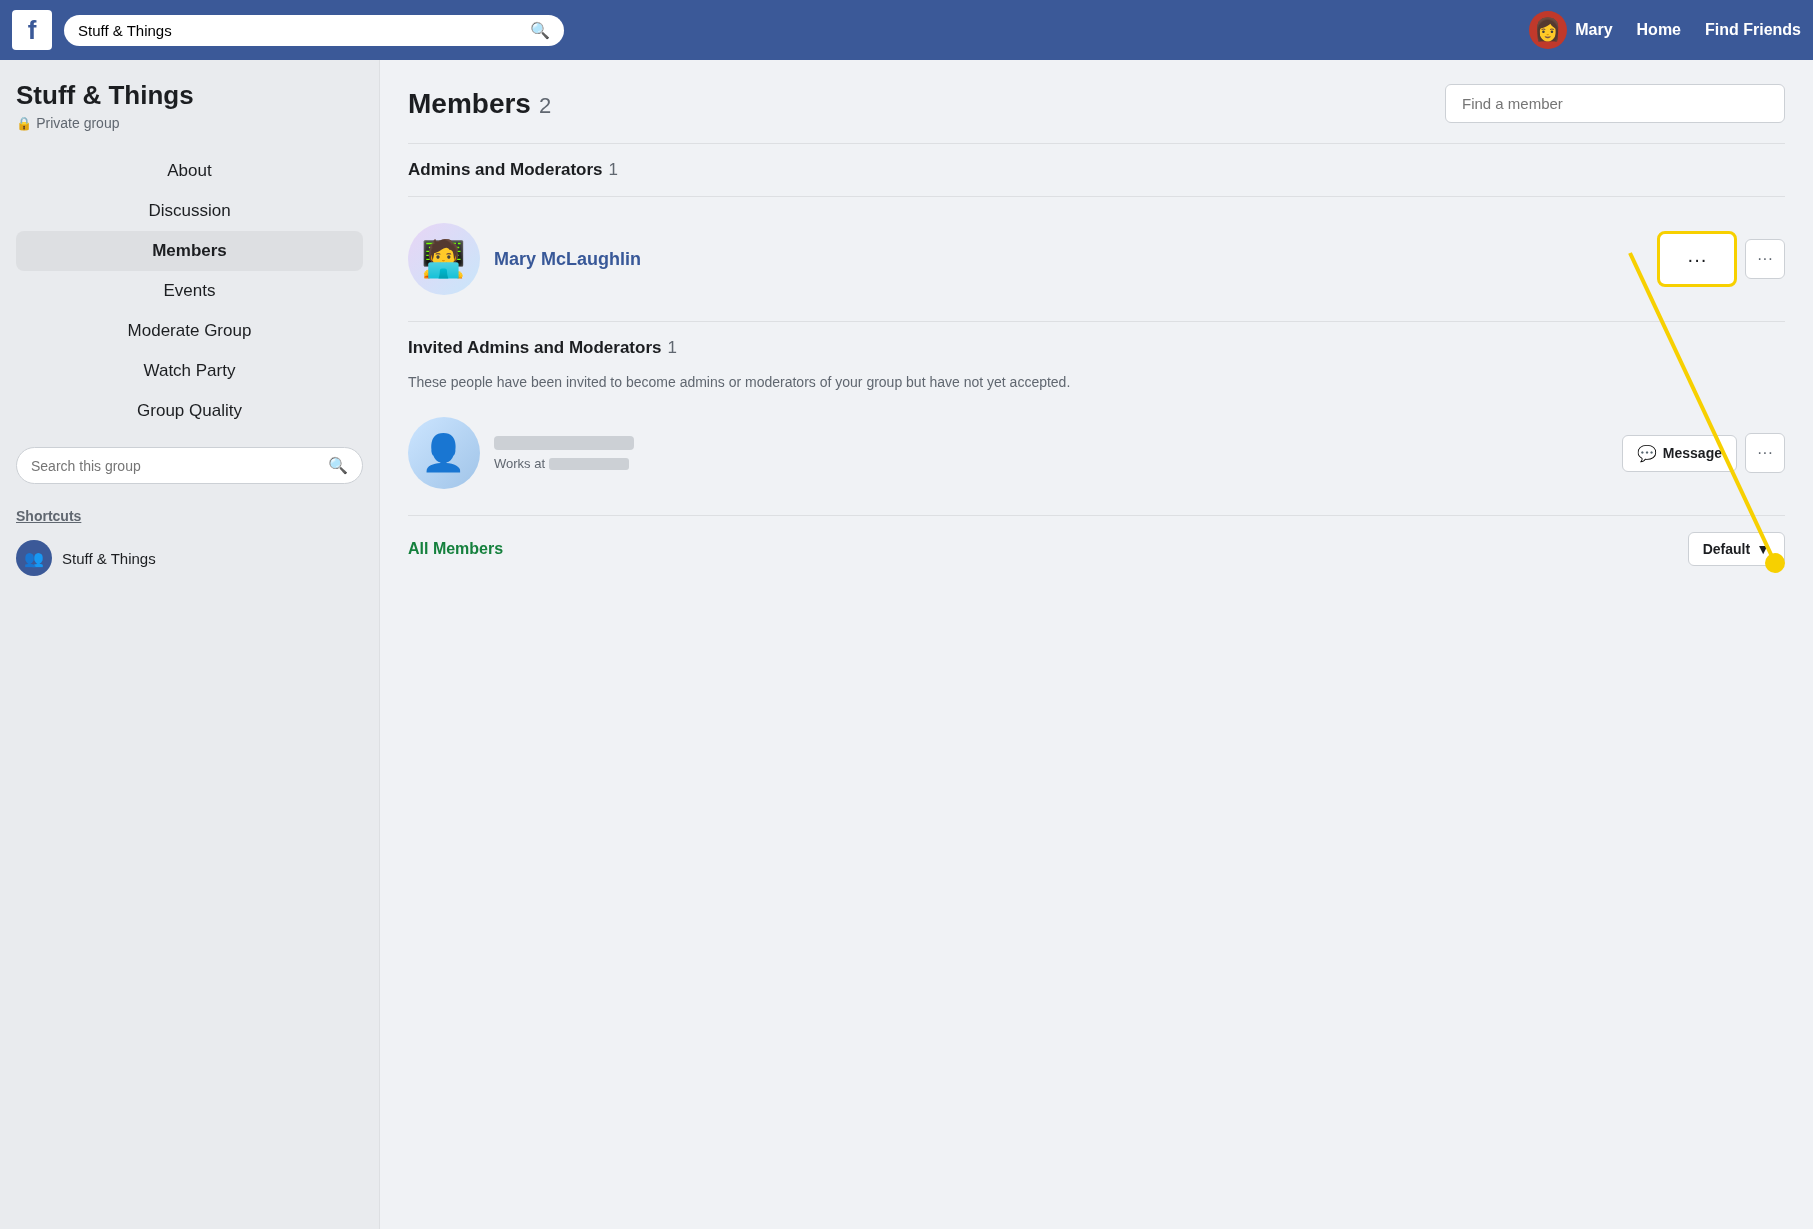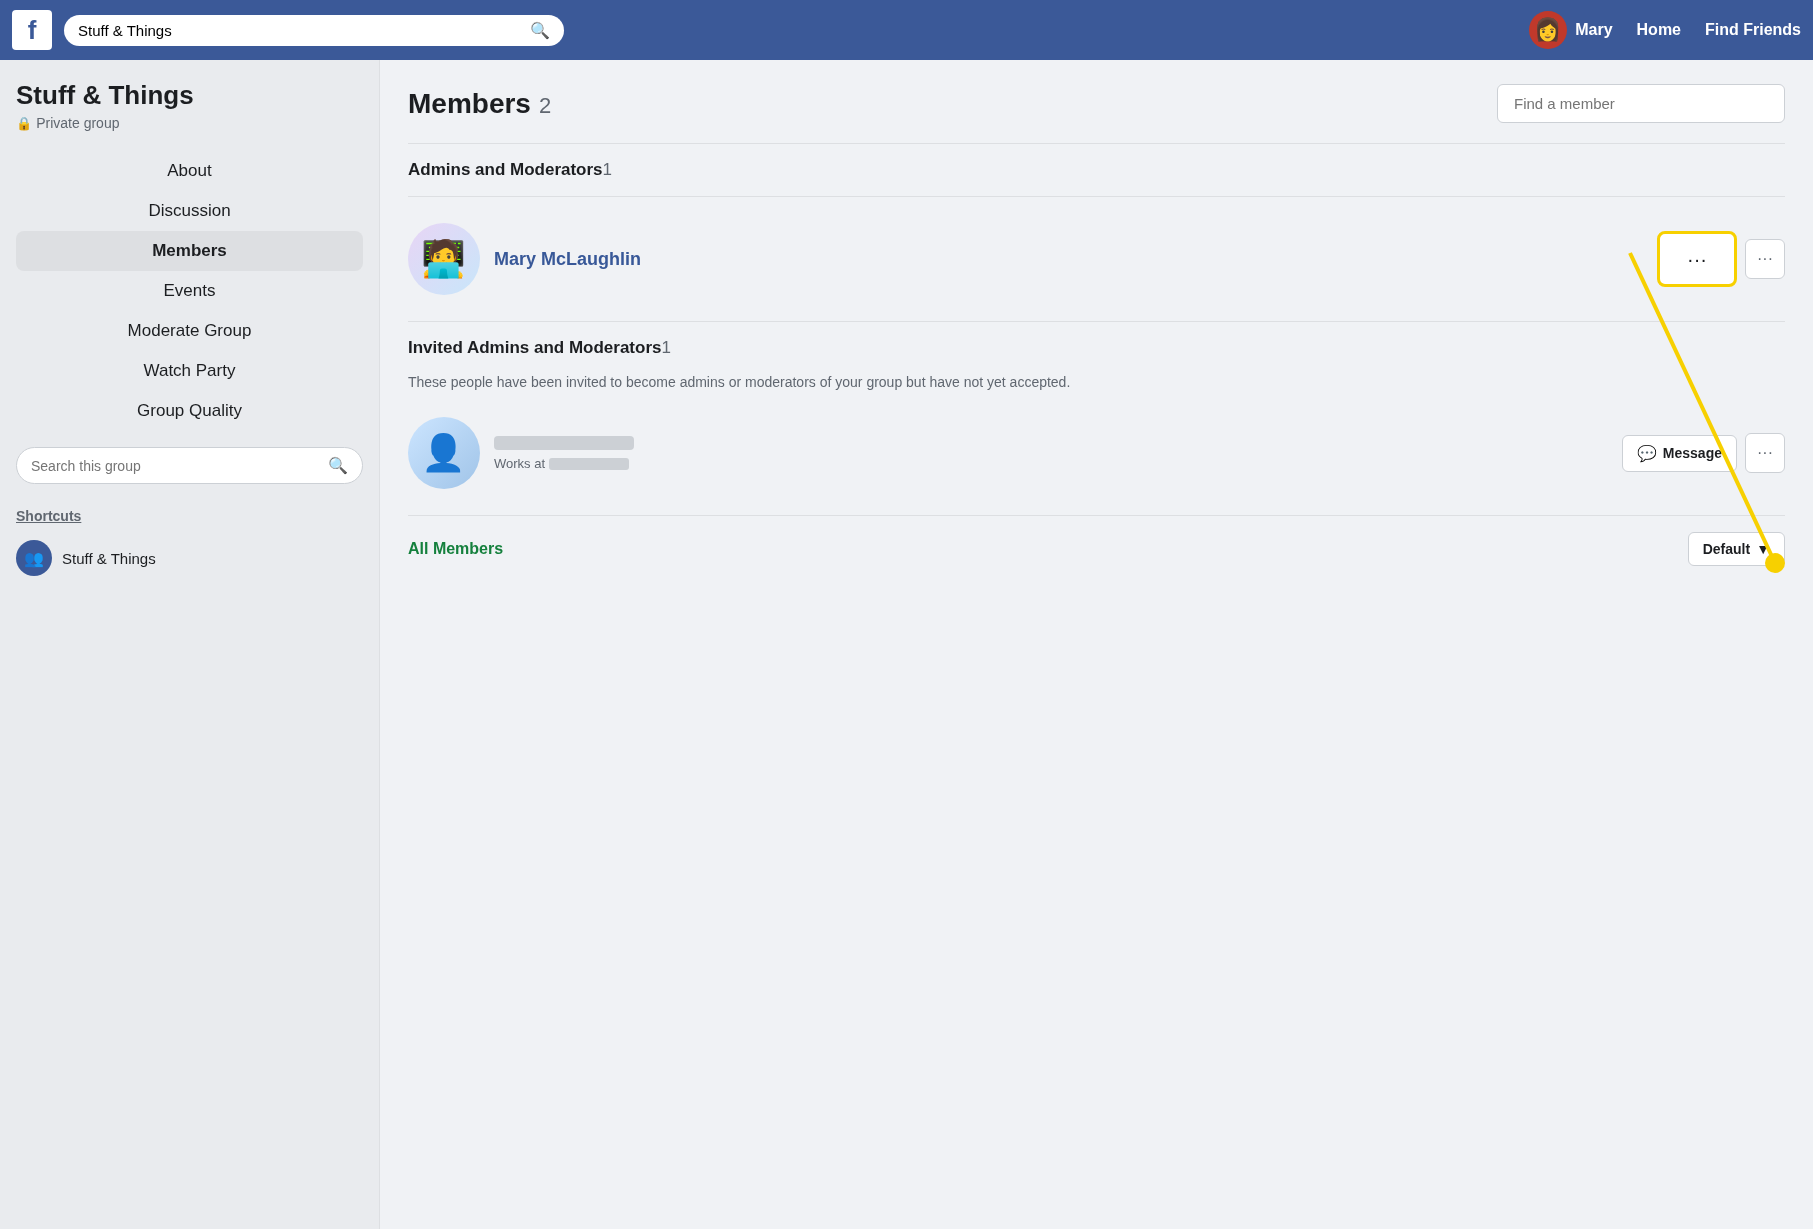--- a/index.html
+++ b/index.html
@@ -139,30 +139,30 @@
       display: flex; align-items: baseline; gap: 8px;
     }
     .members-count { font-size: 22px; color: #606770; font-weight: 400; }
     .find-member-input {
       padding: 10px 16px;
       font-size: 15px;
       border: 1px solid #ccd0d5;
       border-radius: 6px;
       outline: none;
       background: white;
-      width: 288px;
+      width: 340px;
       color: #606770;
     }
 
     .section-divider { border: none; border-top: 1px solid #dddfe2; margin: 16px 0; }
 
     .section-title {
       font-size: 17px; font-weight: 700; color: #1c1e21;
       margin-bottom: 14px;
-      display: flex; align-items: center;  margin-top: 8px;
+      display: flex; align-items: center; gap: 6px; margin-top: 8px;
     }
     .section-count { color: #606770; font-weight: 400; }
 
     
     .member-row {
       display: flex; align-items: center; gap: 14px;
       padding: 10px 0;
     }
     .member-name {
       font-size: 18px; font-weight: 700; color: #385898;

